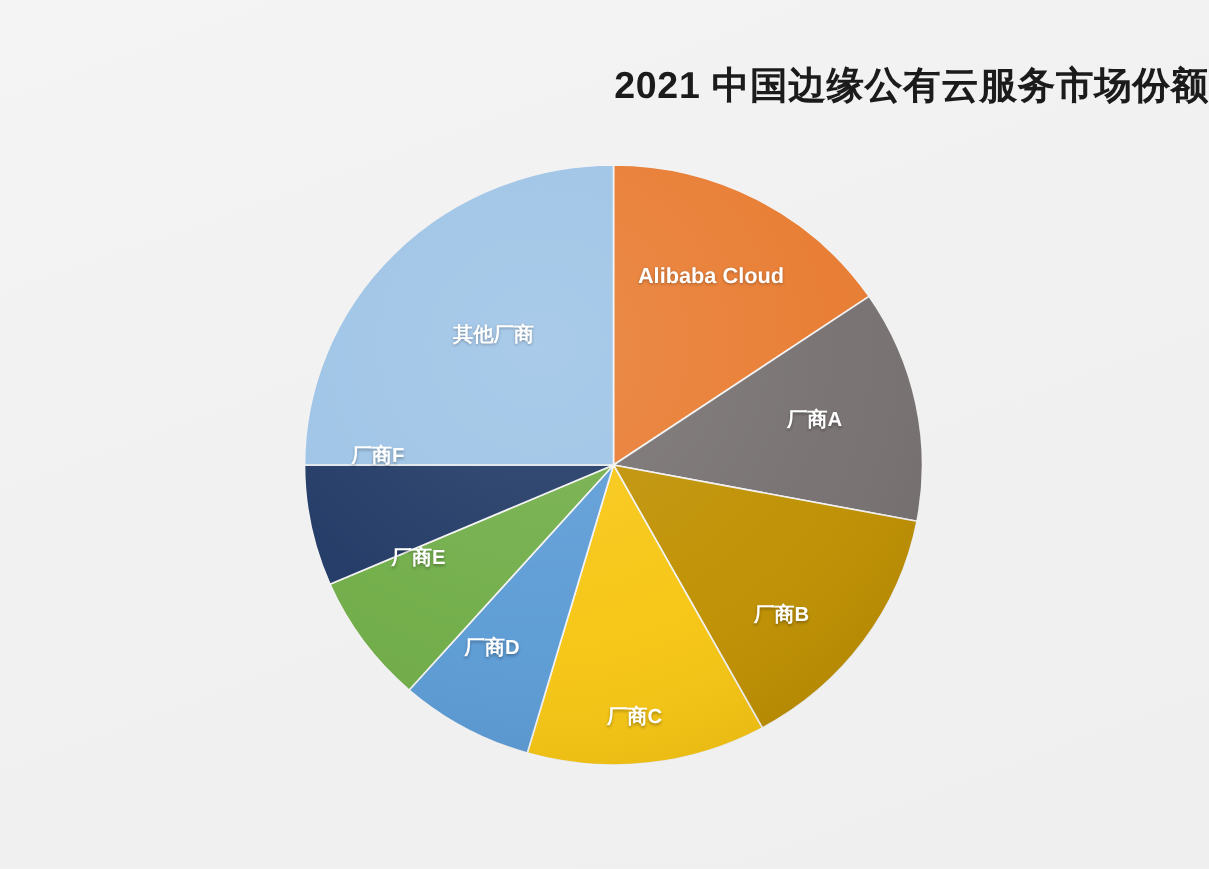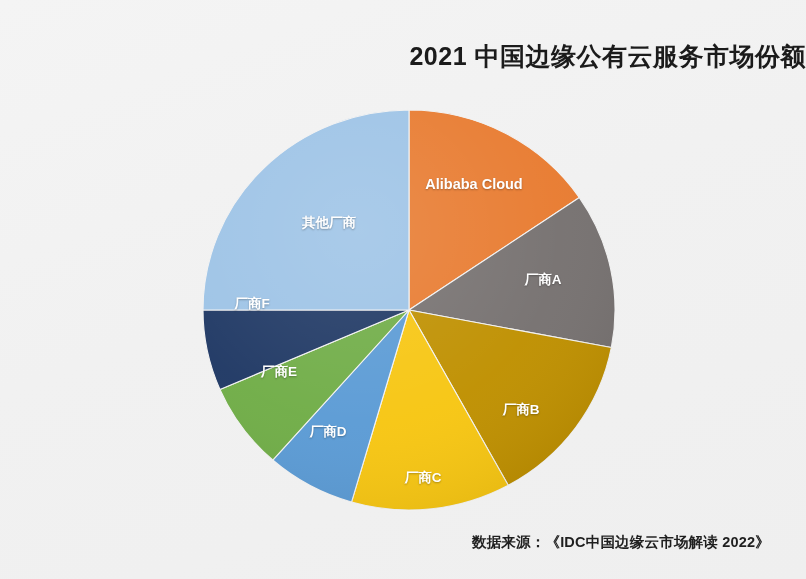--- a/index.html
+++ b/index.html
@@ -122,15 +122,14 @@
         <div class="slice-label" style="left: 340px; top: 170px;"><span>厂商A</span></div>
         <div class="slice-label" style="left: 318px; top: 280px; margin-top: 20px;"><span>厂商B</span></div>
         <div class="slice-label" style="left: 220px; top: 320px; margin-top: 48px;"><span>厂商C</span></div>
         <div class="slice-label" style="left: 125px; top: 322px;"><span>厂商D</span></div>
         <div class="slice-label" style="left: 76px; top: 262px;"><span>厂商E</span></div>
         <div class="slice-label" style="left: 49px; top: 194px;"><span>厂商F</span></div>
         <div class="slice-label" style="left: 126px; top: 113px;"><span>其他厂商</span></div>
       </div>
   </div>
 
-  <div id="source-note">数据来源：《IDC中国边缘云市场解读 2022》</div>
 
 </div>
 
 </body></html>

